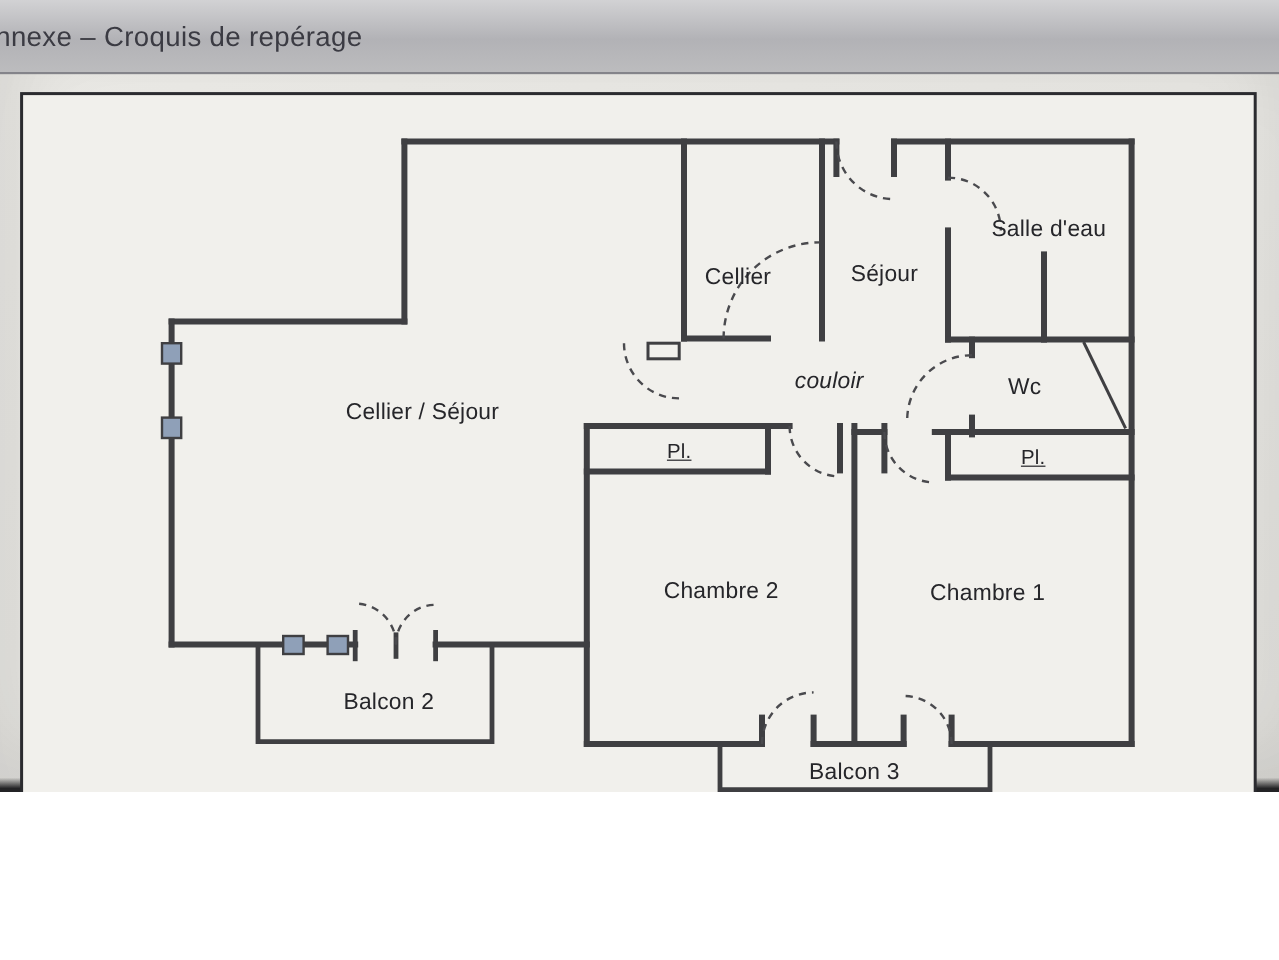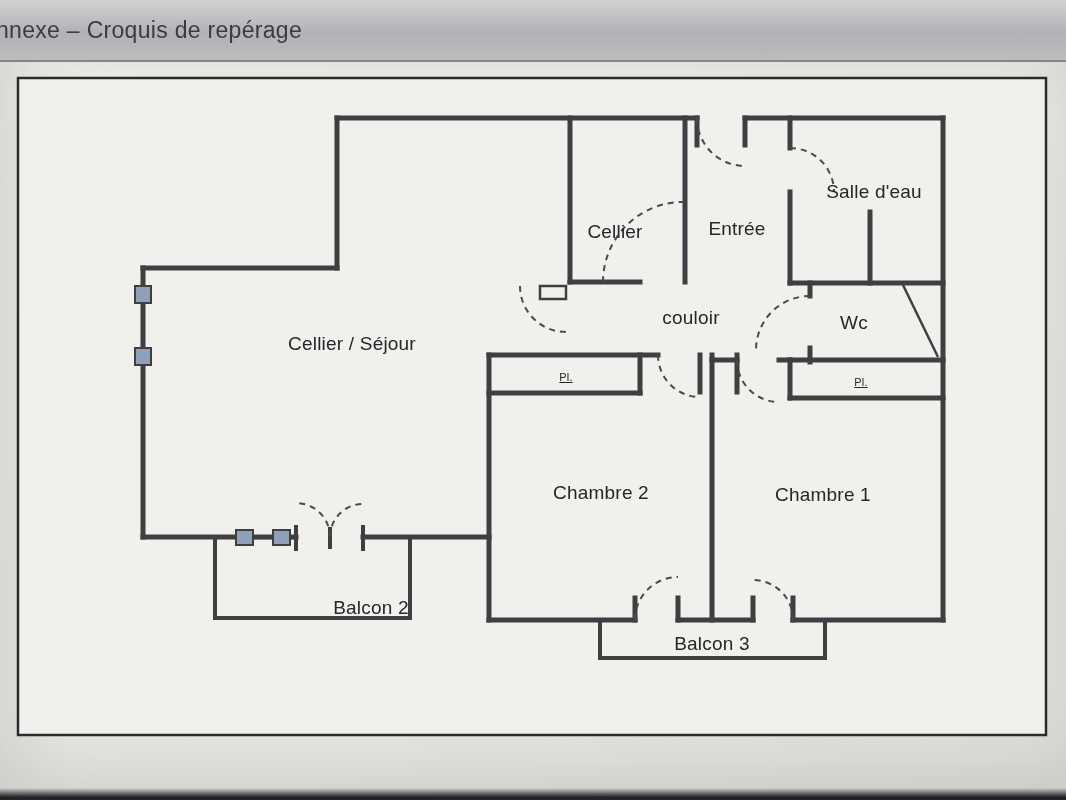--- a/index.html
+++ b/index.html
@@ -1,18 +1,18 @@
 <!DOCTYPE html>
 <html><head>
 <meta charset="utf-8">
 <style>
   html,body{margin:0;padding:0;}
   .page{
     position:relative;
-    width:1066px;height:800px;
+    width:1066px;height:660px;
     background:#e7e6e2;
     overflow:hidden;
     font-family:"Liberation Sans", sans-serif;
   }
   .header-bar{
     position:absolute;top:0;left:0;right:0;height:62px;
     background:linear-gradient(180deg,#d2d2d4 0%,#b2b2b6 55%,#bcbcbe 100%);
     border-bottom:2px solid #84848a;
     display:flex;align-items:center;
     box-sizing:border-box;
@@ -35,21 +35,21 @@
     width:1066px;height:800px;
   }
   .room-label{
     position:absolute;
     transform:translate(-50%,-50%);
     font-size:19px;
     color:#26262a;
     letter-spacing:.2px;
     white-space:nowrap;
   }
-  .room-label.small{font-size:11px;text-decoration:underline;}
+  .room-label.small{font-size:17px;text-decoration:underline;}
   .scan-bottom{
     position:absolute;left:0;right:0;bottom:0;height:12px;
     background:linear-gradient(180deg, rgba(40,40,40,0) 0%, #232325 75%);
   }
 </style>
 </head>
 <body>
 
 <div class="page">
 
@@ -137,25 +137,25 @@
 
     <g fill="#8fa0b8" stroke="#3f3f42" stroke-width="2">
       <rect x="135" y="286" width="16" height="17"></rect>
       <rect x="135" y="348" width="16" height="17"></rect>
       <rect x="236" y="530" width="17" height="15"></rect>
       <rect x="273" y="530" width="17" height="15"></rect>
     </g>
   </svg>
 
   <div class="room-label" style="left:615px;top:232px;">Cellier</div>
-  <div class="room-label" style="left:737px;top:229px;">Entrée</div>
+  <div class="room-label" style="left:737px;top:229px;">Séjour</div>
   <div class="room-label" style="left:874px;top:192px;">Salle d'eau</div>
   <div class="room-label" style="left:352px;top:344px;">Cellier / Séjour</div>
-  <div class="room-label" style="left:691px;top:318px;">couloir</div>
+  <div class="room-label" style="left:691px;top:318px;font-style:italic;">couloir</div>
   <div class="room-label" style="left:854px;top:323px;">Wc</div>
   <div class="room-label small" style="left:566px;top:377px;">Pl.</div>
   <div class="room-label small" style="left:861px;top:382px;">Pl.</div>
   <div class="room-label" style="left:601px;top:493px;">Chambre 2</div>
   <div class="room-label" style="left:823px;top:495px;">Chambre 1</div>
-  <div class="room-label" style="left:324px;top:608px;margin-left:47px;">Balcon 2</div>
+  <div class="room-label" style="left:324px;top:586px;">Balcon 2</div>
   <div class="room-label" style="left:712px;top:644px;">Balcon 3</div>
 
 </div>
 
 </body></html>

